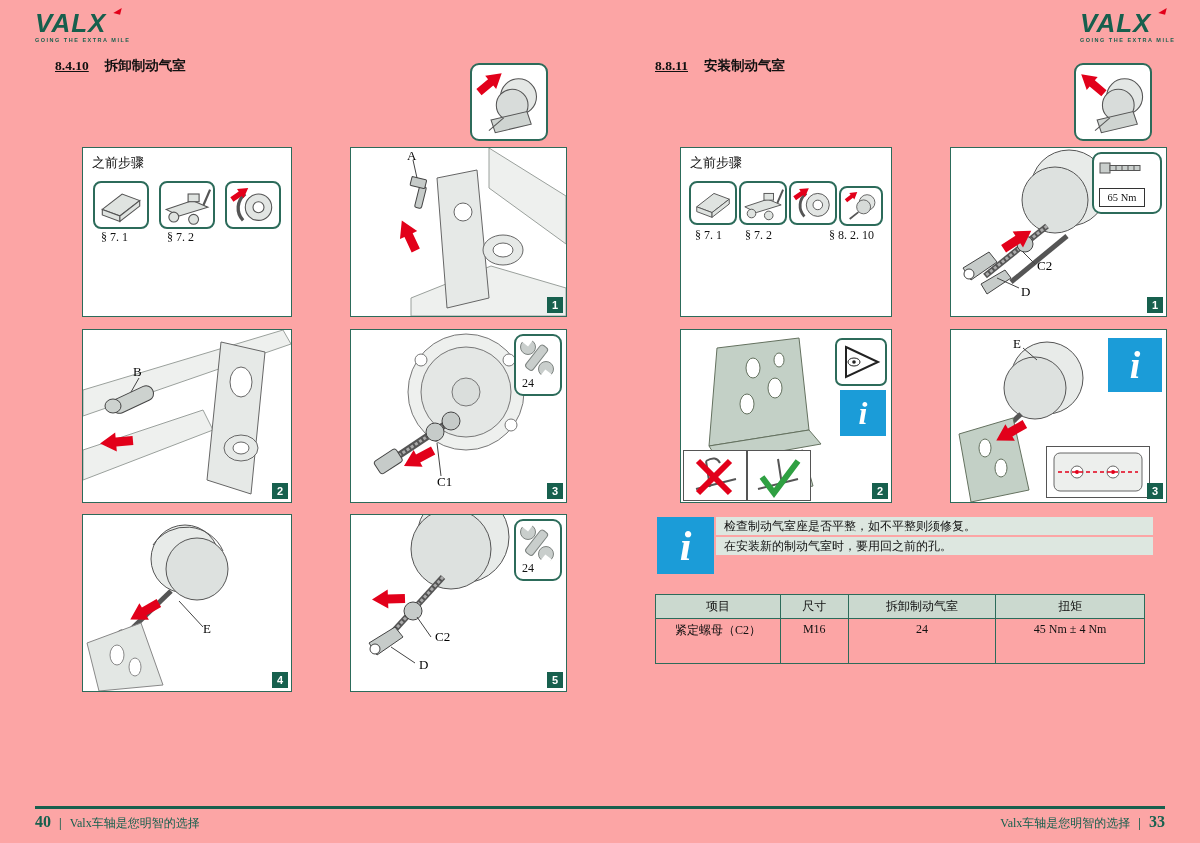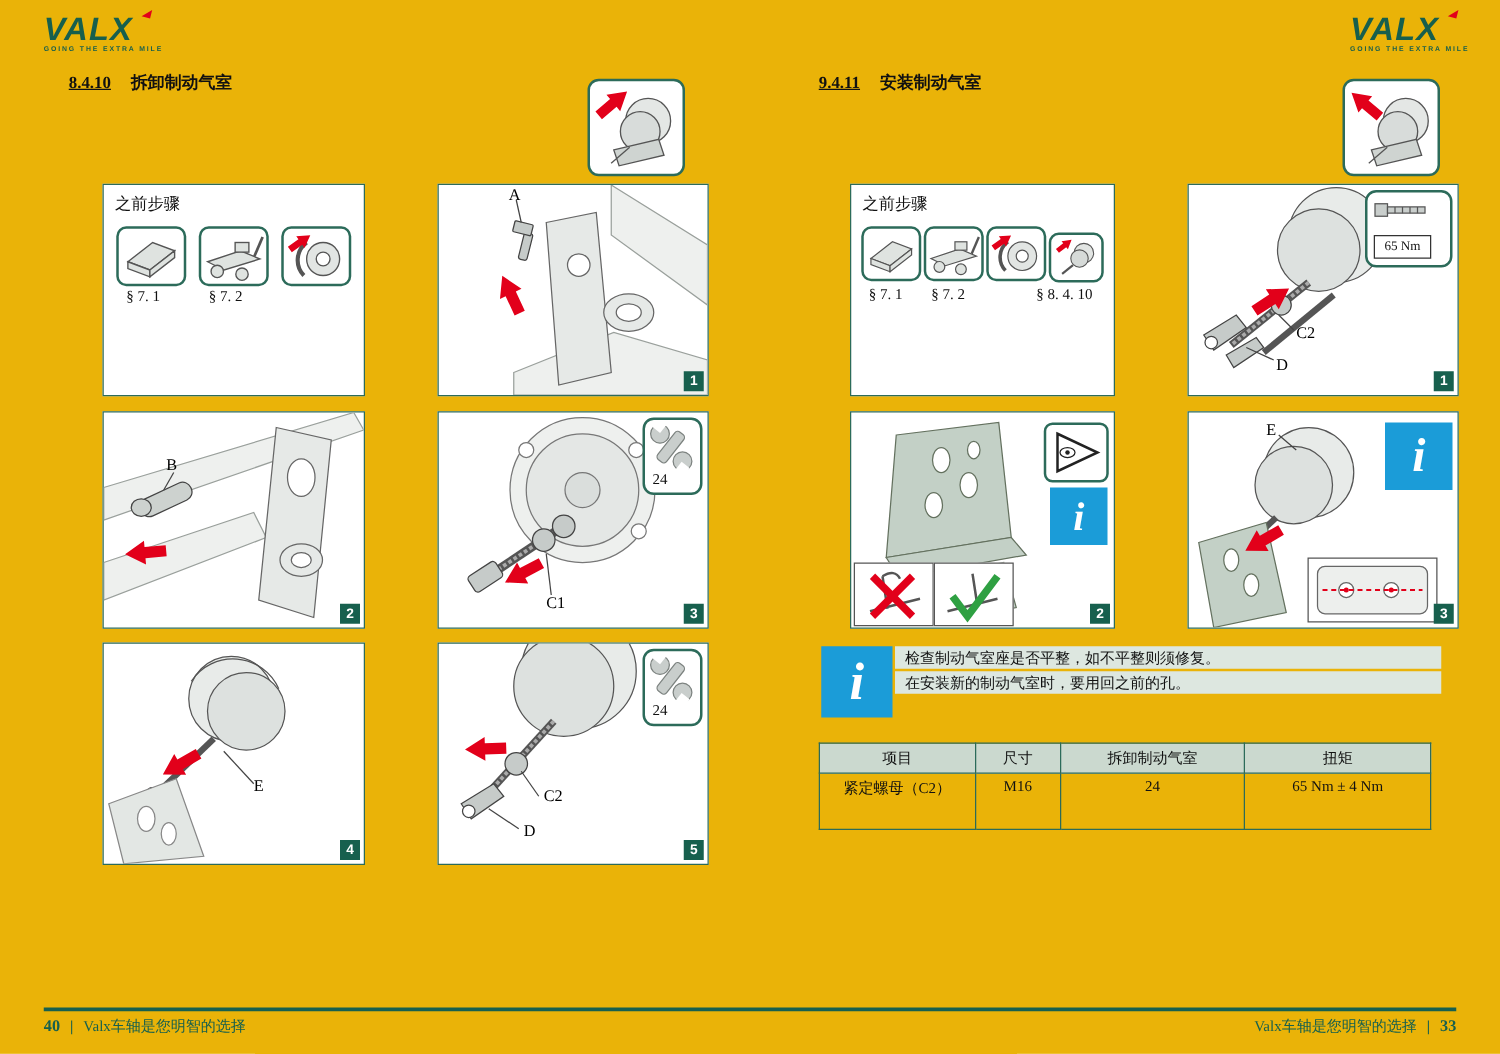--- a/index.html
+++ b/index.html
@@ -1,17 +1,17 @@
 <!DOCTYPE html>
 <html><head>
 <meta charset="utf-8">
 <style>
   html,body{margin:0;padding:0;}
   body{width:1200px;height:843px;background:#fff;font-family:"Liberation Serif","DejaVu Serif",serif;color:#111;}
-  .page{position:relative;width:1200px;height:843px;background:#eab308;overflow:hidden;}
+  .page{position:relative;width:1200px;height:843px;background:#fca5a5;overflow:hidden;}
   .logo{position:absolute;top:10px;width:100px;}
   .logo .valx{display:block;font:italic 900 26px/26px "Liberation Sans","DejaVu Sans",sans-serif;color:#175f4d;letter-spacing:1px;}
   .logo .tag{display:block;margin-top:1px;font:700 5.5px "Liberation Sans","DejaVu Sans",sans-serif;letter-spacing:1.5px;color:#175f4d;}
   .logo .mark{position:absolute;right:14px;top:-3px;width:0;height:0;border-left:7px solid transparent;border-bottom:7px solid #e2001a;transform:rotate(14deg);}
   .heading{position:absolute;font-size:13.5px;font-weight:bold;white-space:nowrap;}
   .heading .num{margin-right:16px;text-decoration:underline;}
   .panel{position:absolute;border:1px solid #2c6b5a;background:#fff;margin-left:20px;}
   .art{position:absolute;left:0;top:0;width:100%;height:100%;}
   .badge{position:absolute;right:3px;bottom:3px;width:16px;height:16px;background:#17604e;color:#fff;font:bold 11px/16px "Liberation Sans","DejaVu Sans",sans-serif;text-align:center;}
   .part-label{position:absolute;font-size:13px;color:#000;}
@@ -24,21 +24,21 @@
   .wsize{position:absolute;left:6px;bottom:3px;font-size:12px;}
   .torq{position:absolute;left:5px;bottom:5px;width:44px;height:17px;border:1px solid #333;font-size:10.5px;line-height:17px;text-align:center;background:#fff;}
   .subbox{position:absolute;border:1px solid #555;background:#fff;}
   .note-band{position:absolute;left:716px;width:429px;height:18px;background:#dde7e0;font-size:12px;line-height:18px;padding-left:8px;}
   table.spec{position:absolute;left:655px;top:594px;width:490px;border-collapse:collapse;font-size:12px;}
   table.spec th{background:#cbd9cf;font-weight:normal;text-align:left;height:16px;}
   table.spec th,table.spec td{border:1px solid #2c6b5a;padding:3px 6px;vertical-align:top;text-align:center;}
   table.spec td{height:38px;}
   .footer-rule{position:absolute;left:35px;top:806px;width:1130px;height:3px;background:#17604e;}
   .footer{position:absolute;top:813px;font-size:12px;color:#17604e;white-space:nowrap;}
-  .footer .pg{font-weight:bold;font-size:13px;}
+  .footer .pg{font-weight:bold;font-size:16px;}
   .footer .sep{font-weight:bold;margin:0 8px;}
 </style>
 </head>
 <body>
 
 <div class="page">
 
   <div class="logo" style="left:35px;">
     <span class="valx">VALX</span>
     <span class="mark"></span>
@@ -47,21 +47,21 @@
   <div class="logo" style="left:1080px;">
     <span class="valx">VALX</span>
     <span class="mark"></span>
     <span class="tag">GOING THE EXTRA MILE</span>
   </div>
 
   <div class="heading" style="left:55px;top:57px;">
     <span class="num">8.4.10</span><span>拆卸制动气室</span>
   </div>
   <div class="heading" style="left:655px;top:57px;">
-    <span class="num">9.4.11</span><span>安装制动气室</span>
+    <span class="num">8.8.11</span><span>安装制动气室</span>
   </div>
 
   <div class="cornerbox" style="left:470px;top:63px;width:74px;height:74px;">
     <svg class="art" viewBox="0 0 70 70">
       <g fill="#e4e7e5" stroke="#555" stroke-width="1">
         <circle cx="44" cy="30" r="17"></circle>
         <circle cx="38" cy="38" r="15" fill="#d8dcda"></circle>
         <polygon points="18,52 52,44 56,56 22,64" fill="#cfd4d1"></polygon>
         <line x1="30" y1="50" x2="16" y2="62"></line>
       </g>
@@ -286,21 +286,21 @@
     <div class="icon-box" style="left:158px;top:38px;width:40px;height:36px;">
       <svg class="art" viewBox="0 0 46 40">
         <circle cx="30" cy="16" r="9" fill="#e2e5e3" stroke="#555"></circle>
         <circle cx="26" cy="21" r="8" fill="#d6dad8" stroke="#555"></circle>
         <line x1="20" y1="27" x2="10" y2="35" stroke="#555" stroke-width="2"></line>
         <polygon class="arr" points="-16,-4.5 1,-4.5 1,-9.5 17,0 1,9.5 1,4.5 -16,4.5" transform="translate(12,9) rotate(-38) scale(0.5)"></polygon>
       </svg>
     </div>
     <span class="ref" style="left:14px;top:80px;">§ 7. 1</span>
     <span class="ref" style="left:64px;top:80px;">§ 7. 2</span>
-    <span class="ref" style="left:148px;top:80px;">§ 8. 4. 10</span>
+    <span class="ref" style="left:148px;top:80px;">§ 8. 2. 10</span>
   </div>
 
   <div class="panel" style="left:930px;top:147px;width:215px;height:168px;">
     <svg class="art" viewBox="0 0 215 168">
       <g fill="#e8ebe9" stroke="#555">
         <circle cx="118" cy="40" r="38"></circle>
         <circle cx="104" cy="52" r="33" fill="#dde1df"></circle>
       </g>
       <line x1="96" y1="78" x2="34" y2="128" stroke="#555" stroke-width="6"></line>
       <line x1="96" y1="78" x2="34" y2="128" stroke="#aaa" stroke-width="3" stroke-dasharray="3 2"></line>
@@ -423,21 +423,21 @@
         <th>尺寸</th>
         <th>拆卸制动气室</th>
         <th>扭矩</th>
       </tr>
     </thead>
     <tbody>
       <tr>
         <td>紧定螺母（C2）</td>
         <td>M16</td>
         <td>24</td>
-        <td>65 Nm ± 4 Nm</td>
+        <td>45 Nm ± 4 Nm</td>
       </tr>
     </tbody>
   </table>
 
   <div class="footer-rule"></div>
   <div class="footer" style="left:35px;">
     <span class="pg">40</span><span class="sep">|</span><span>Valx车轴是您明智的选择</span>
   </div>
   <div class="footer" style="right:35px;">
     <span>Valx车轴是您明智的选择</span><span class="sep">|</span><span class="pg">33</span>

